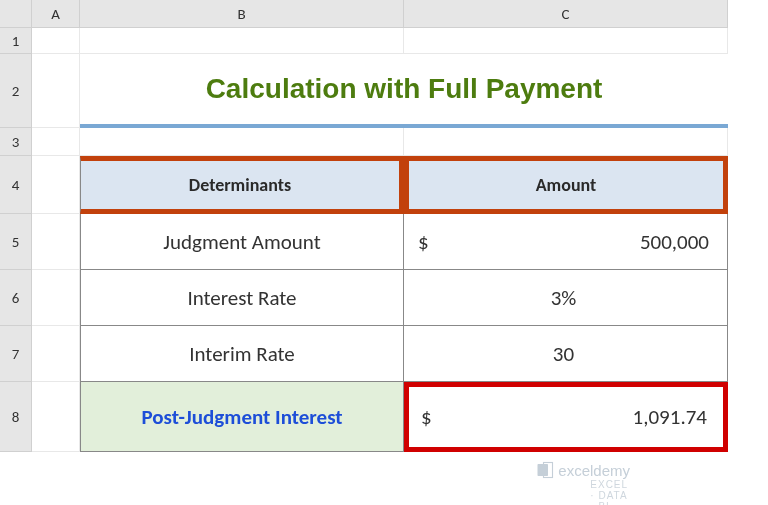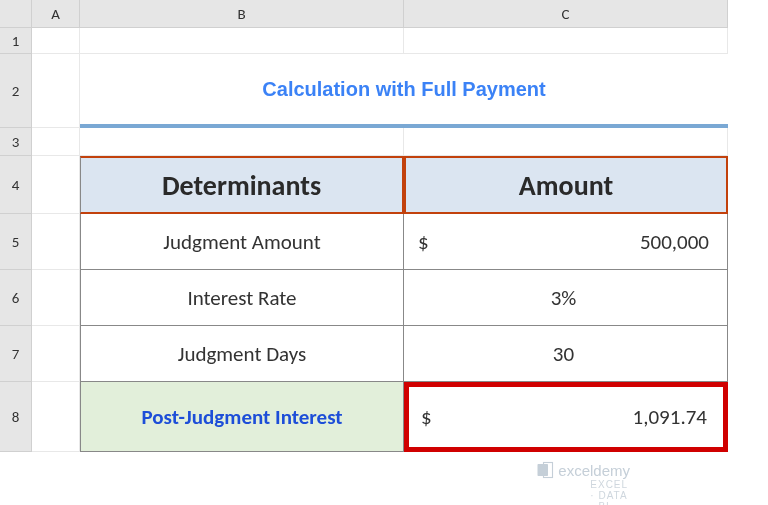--- a/index.html
+++ b/index.html
@@ -51,31 +51,31 @@
       align-items: center;
       padding: 0 8px;
       font-size: 20px;
       color: #333;
     }
     .title-cell {
       grid-column: 3 / 5;
       display: flex;
       align-items: center;
       justify-content: center;
-      font-size: 20px;
+      font-size: 28px;
       font-weight: 600;
-      color: #3b82f6;
+      color: #4d7c0f;
       border-bottom: 4px solid #7aa8d4;
       font-family: 'Trebuchet MS', 'Segoe UI', sans-serif;
     }
     .table-header {
       background: #dbe5f1;
-      border: 2px solid #c2410c;
+      border: 5px solid #c2410c;
       font-weight: bold;
-      font-size: 28px;
+      font-size: 18px;
       color: #2a2a2a;
       display: flex;
       align-items: center;
       justify-content: center;
     }
     .table-header.first { border-left: 1px solid #888; }
     .data-left {
       border: 1px solid #888;
       border-top: none;
       font-size: 21px;
@@ -177,21 +177,21 @@
     </div>
   </div>
 
   <div class="row-header">6</div>
   <div class="cell"></div>
   <div class="data-left">Interest Rate</div>
   <div class="data-right center">3%</div>
 
   <div class="row-header">7</div>
   <div class="cell"></div>
-  <div class="data-left">Judgment Days</div>
+  <div class="data-left">Interim Rate</div>
   <div class="data-right center">30</div>
 
   <div class="row-header">8</div>
   <div class="cell"></div>
   <div class="result-left">Post-Judgment Interest</div>
   <div class="result-right">
     <div class="currency-split">
       <span>$</span>
       <span>1,091.74</span>
     </div>

